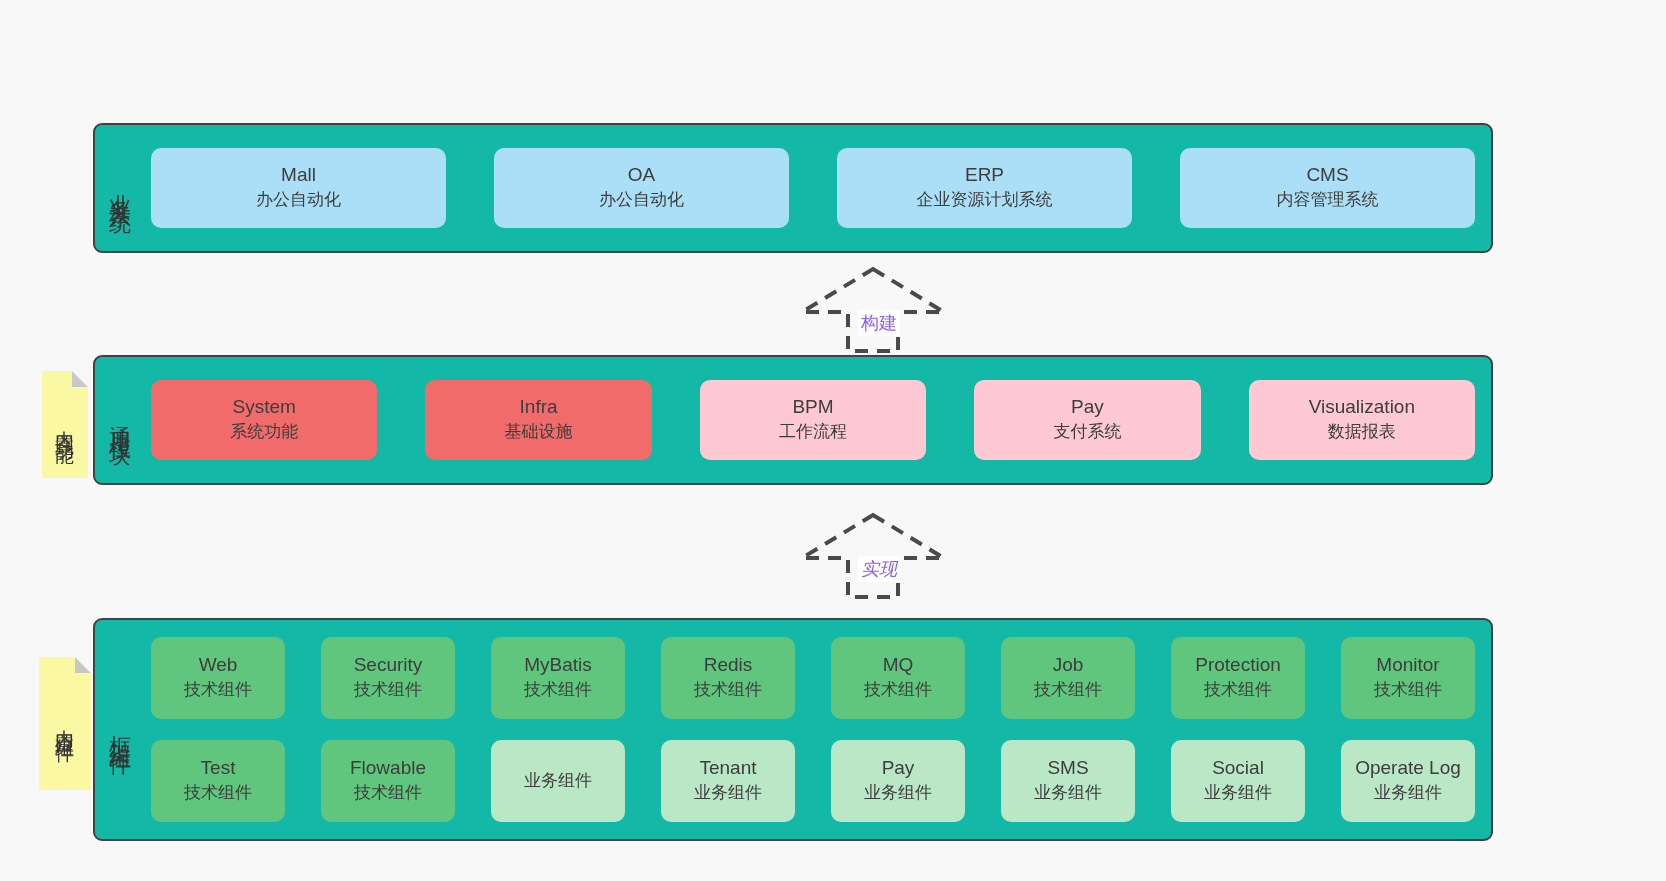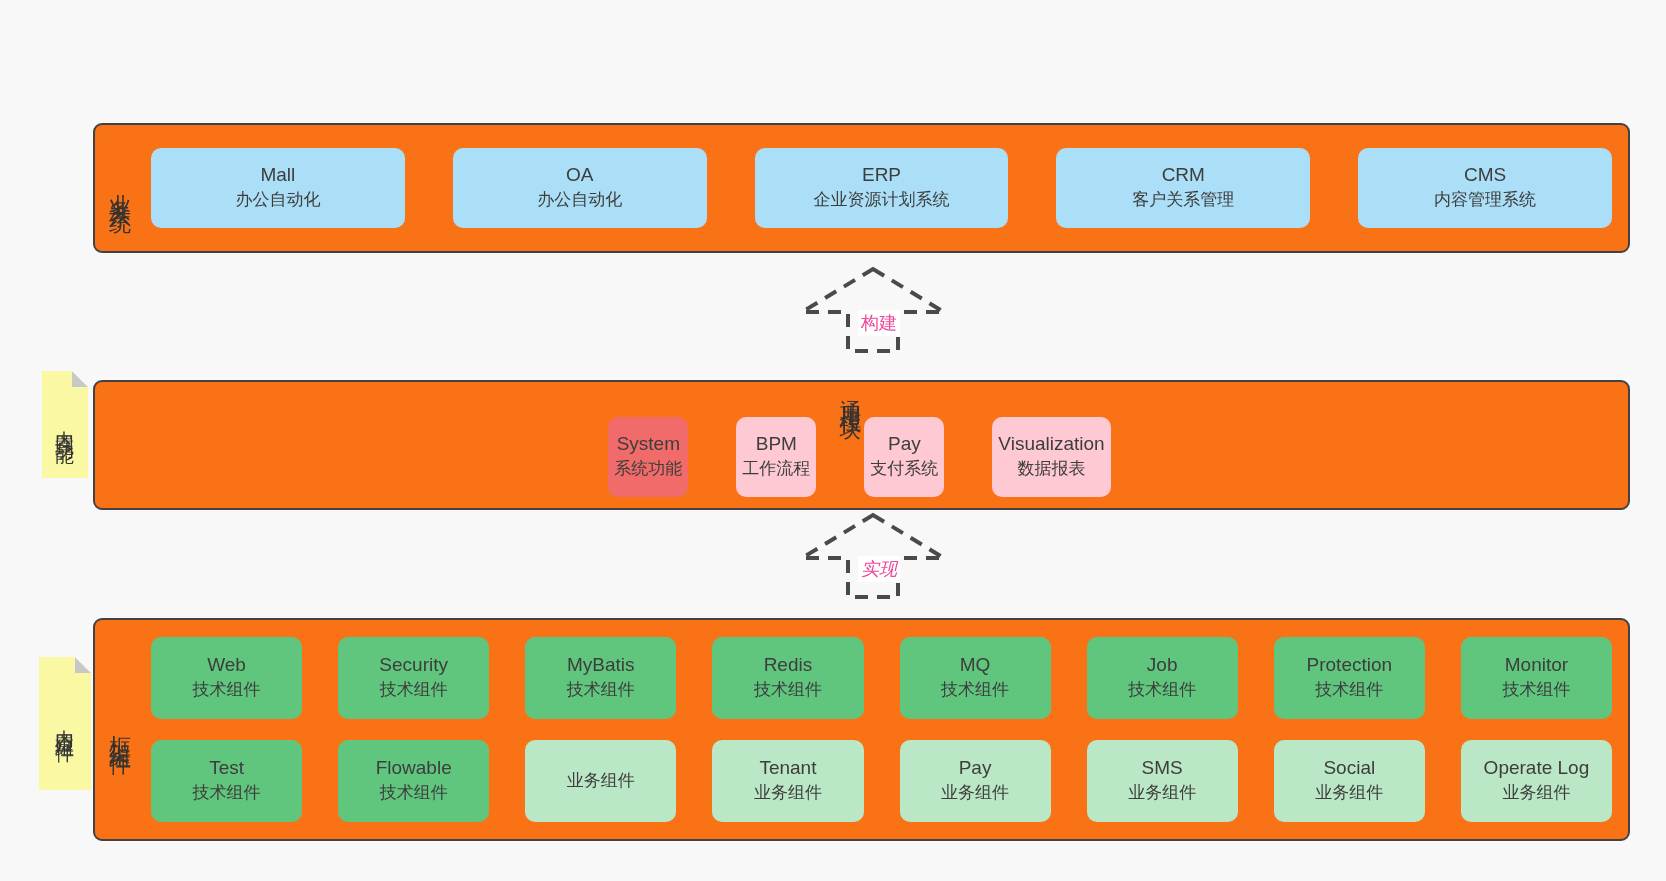--- a/index.html
+++ b/index.html
@@ -7,29 +7,29 @@
     width:1666px;height:881px;
     background:#f8f8f8;
     font-family:"Liberation Sans","DejaVu Sans",sans-serif;
     color:#3d3d3d;
     overflow:hidden;
   }
   .page{position:relative;width:1666px;height:881px;background:#f8f8f8;}
 
   
   .band{
-    position:absolute;left:93px;width:1537px;
-    background:#f97316;
+    position:absolute;left:93px;width:1400px;
+    background:#14b8a6;
     border:2px solid #424242;border-radius:9px;
     box-sizing:border-box;
     display:flex;align-items:center;
     padding:0 16px 0 12px;
   }
   .band-top{top:123px;height:130px;}
-  .band-mid{top:380px;height:130px;flex-direction:column;}
+  .band-mid{top:355px;height:130px;}
   .band-bot{top:618px;height:223px;}
 
   .band-label{
     flex:none;
     writing-mode:vertical-rl;text-orientation:upright;
     font-size:22px;line-height:1;letter-spacing:6px;
     color:#333;margin:0 20px 0 2px;
   }
 
   .boxes{flex:1;display:flex;gap:48px;align-items:center;}
@@ -58,21 +58,21 @@
   .arrow-wrap svg{position:absolute;left:0;top:0;width:150px;height:88px;}
   .arrow-wrap polygon{
     fill:#f8f8f8;
     stroke:#4a4a4a;stroke-width:4;
     stroke-dasharray:13 9;stroke-linejoin:miter;
   }
   .arrow-label{
     position:absolute;left:54%;top:65%;
     transform:translate(-50%,-50%);
     background:#ffffff;padding:1px 3px;
-    font-size:18px;color:#ec4899;white-space:nowrap;
+    font-size:18px;color:#8b5cf6;white-space:nowrap;
   }
 
   
   .sticky{
     position:absolute;background:#faf8a3;
     display:flex;align-items:center;justify-content:center;
     clip-path:polygon(0 0,calc(100% - 16px) 0,100% 16px,100% 100%,0 100%);
     z-index:2;
   }
   .sticky-fn{left:42px;top:371px;width:46px;height:107px;}
@@ -97,24 +97,20 @@
       </div>
       <div class="box tone-blue">
         <span class="box-name">OA</span>
         <span class="box-desc">办公自动化</span>
       </div>
       <div class="box tone-blue">
         <span class="box-name">ERP</span>
         <span class="box-desc">企业资源计划系统</span>
       </div>
       <div class="box tone-blue">
-        <span class="box-name">CRM</span>
-        <span class="box-desc">客户关系管理</span>
-      </div>
-      <div class="box tone-blue">
         <span class="box-name">CMS</span>
         <span class="box-desc">内容管理系统</span>
       </div>
     </div>
   </section>
 
   <div class="arrow-wrap arrow-build">
     <svg viewBox="0 0 150 88">
       <polygon points="75,3 146,46 100,46 100,85 50,85 50,46 4,46"></polygon>
     </svg>
@@ -128,20 +124,24 @@
     <span class="sticky-label">内置功能</span>
   </div>
 
   <section class="band band-mid">
     <div class="band-label">通用模块</div>
     <div class="boxes">
       <div class="box tone-red">
         <span class="box-name">System</span>
         <span class="box-desc">系统功能</span>
       </div>
+      <div class="box tone-red">
+        <span class="box-name">Infra</span>
+        <span class="box-desc">基础设施</span>
+      </div>
       <div class="box tone-pink">
         <span class="box-name">BPM</span>
         <span class="box-desc">工作流程</span>
       </div>
       <div class="box tone-pink">
         <span class="box-name">Pay</span>
         <span class="box-desc">支付系统</span>
       </div>
       <div class="box tone-pink">
         <span class="box-name">Visualization</span>

